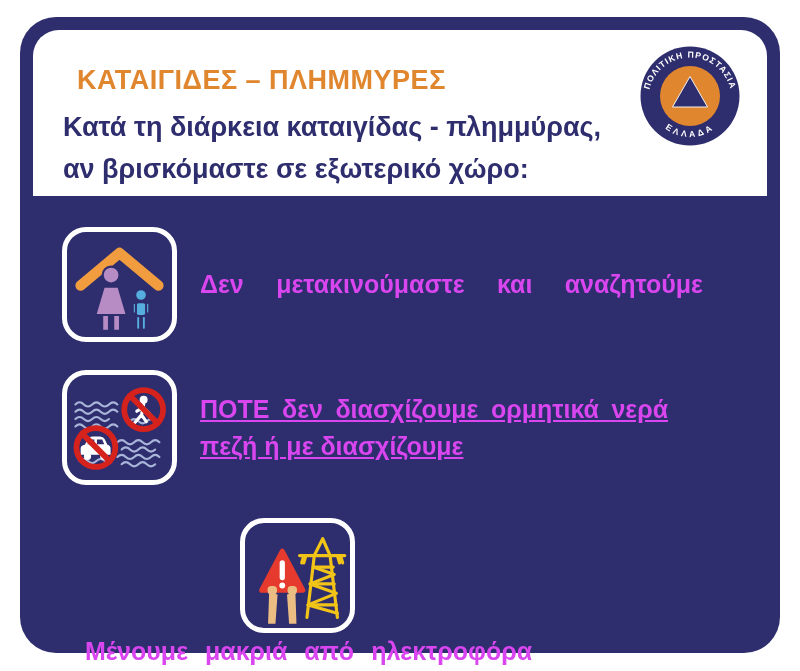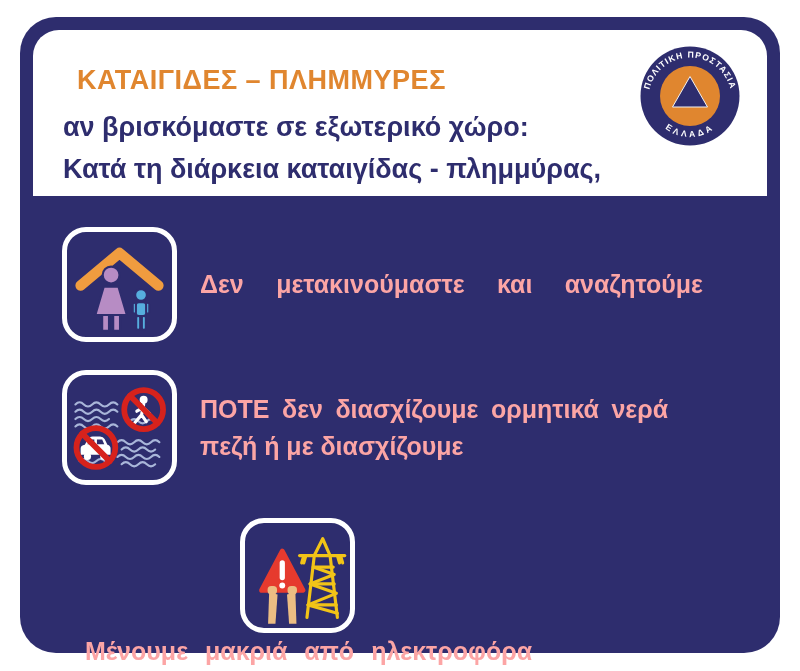--- a/index.html
+++ b/index.html
@@ -49,41 +49,41 @@
     position: relative; flex: none;
     width: 115px; height: 115px;
     border: 5px solid #ffffff;
     border-radius: 24px;
     background: #2e2d6e;
   }
   .tile svg { position: absolute; left: 0; top: 0; width: 105px; height: 105px; }
 
   .rule-text {
     margin-left: 23px;
-    color: #fca5a5;
+    color: #d946ef;
     font-size: 25px; font-weight: bold;
     line-height: 37px;
   }
   .rt-1 { width: 503px; }
-  .rt-2 { width: 468px; }
+  .rt-2 { width: 468px; text-decoration: underline; }
   .rt-3 { width: 447px; }
   .line { text-align: justify; text-align-last: left; }
   .line.just { text-align-last: justify; }
 </style>
 </head>
 <body>
 
 <div class="stage">
   <div class="card">
 
     <div class="header">
       <div class="title">ΚΑΤΑΙΓΙΔΕΣ – ΠΛΗΜΜΥΡΕΣ</div>
       <div class="subtitle">
+        <div>Κατά τη διάρκεια καταιγίδας - πλημμύρας,</div>
         <div>αν βρισκόμαστε σε εξωτερικό χώρο:</div>
-        <div>Κατά τη διάρκεια καταιγίδας - πλημμύρας,</div>
       </div>
     </div>
 
     <div class="logo">
       <svg viewBox="0 0 100 100">
         <defs>
           <path id="arcTop" d="M 8.5 53 A 41.5 41.5 0 0 1 91.5 53" fill="none"></path>
           <path id="arcBot" d="M 10 51 A 40 40 0 0 0 90 51" fill="none"></path>
         </defs>
         <circle cx="50" cy="50" r="49.5" fill="#2e2d6e"></circle>

